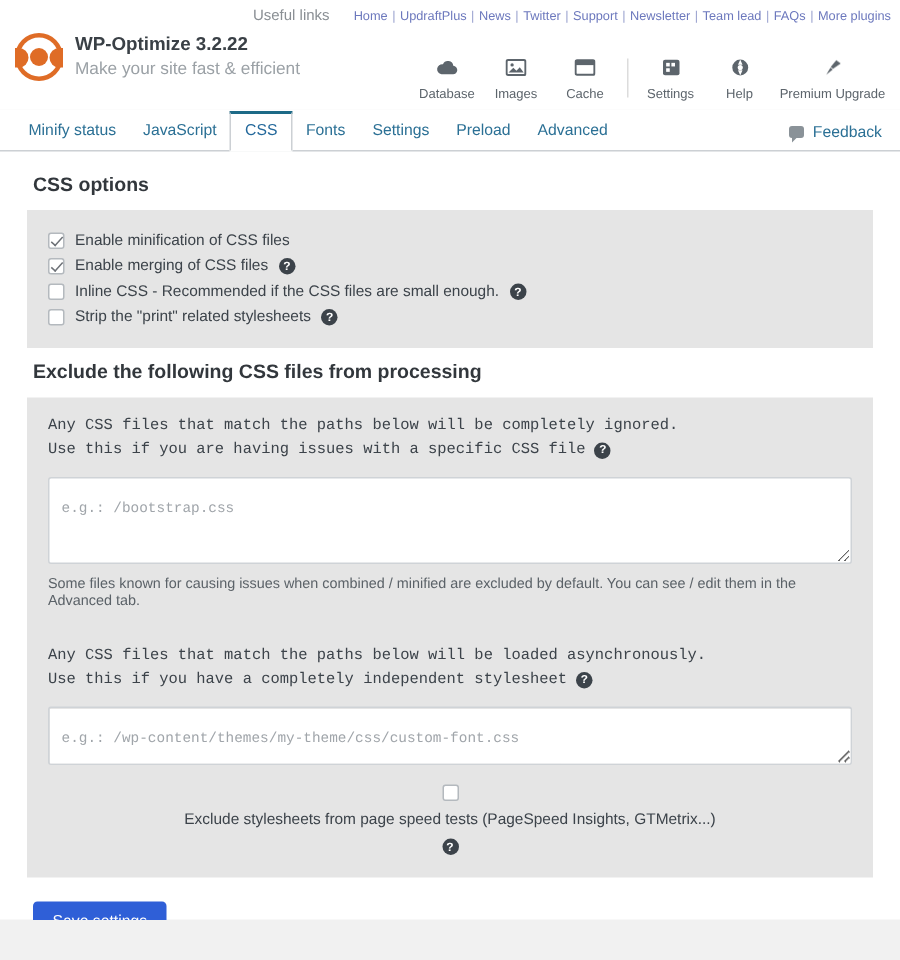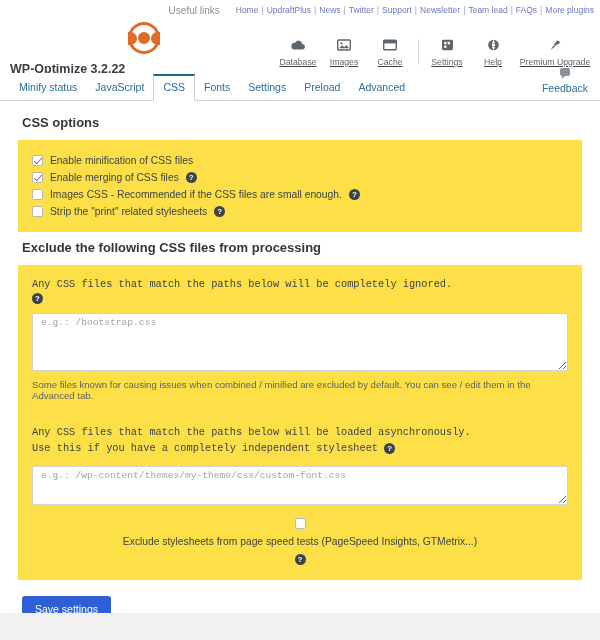--- a/index.html
+++ b/index.html
@@ -49,24 +49,23 @@
     position: relative;
     height: 55px;
     background: #ffffff;
     display: flex;
     align-items: flex-start;
     padding: 0 6px 0 10px;
     box-sizing: border-box;
   }
   .brand {
     display: flex;
-    align-items: flex-end;
+    align-items: flex-start;
     gap: 8px;
     padding-top: 4px;
-    flex-direction: column;
   }
   .logo {
     width: 32px;
     height: 32px;
     border-radius: 50%;
     background: #df6c26;
     position: relative;
     flex: 0 0 auto;
   }
   .logo::before {
@@ -105,21 +104,20 @@
     margin-top: 1px;
   }
 
   .top-nav {
     position: absolute;
     right: 6px;
     bottom: 0;
     display: flex;
     align-items: flex-end;
     gap: 0;
-    text-decoration: underline;
   }
   .nav-item {
     position: relative;
     width: 46px;
     padding: 4px 0 6px 0;
     text-align: center;
     font-size: 8.7px;
     color: #5d656c;
     cursor: pointer;
   }
@@ -175,21 +173,20 @@
   .feedback {
     position: absolute;
     right: 12px;
     bottom: 6px;
     display: flex;
     align-items: center;
     gap: 6px;
     font-size: 10.5px;
     color: #2b7095;
     cursor: pointer;
-    flex-direction: column;
   }
   .bubble-icon {
     display: inline-block;
     width: 10px; height: 8px;
     background: #8a9298;
     border-radius: 2px;
     position: relative;
   }
   .bubble-icon::after {
     content: "";
@@ -209,21 +206,21 @@
     overflow: hidden;
   }
   .section-title {
     font-size: 13px;
     font-weight: bold;
     color: #32373c;
     margin: 8px 0 10px 4px;
   }
   .section-title.first { margin-top: 0; }
   .panel {
-    background: #fde047;
+    background: #e5e5e5;
     padding: 12px 14px;
     box-sizing: border-box;
   }
 
   
   .checkrow {
     display: flex;
     align-items: center;
     gap: 7px;
     padding: 3px 0;
@@ -281,21 +278,21 @@
     gap: 6px;
   }
   textarea.path-input {
     display: block;
     width: 100%;
     height: 58px;
     box-sizing: border-box;
     border: 1px solid #cfd3d7;
     background: #ffffff;
     border-radius: 2px;
-    padding: 3px 8px;
+    padding: 14px 8px;
     font-family: "Liberation Mono", monospace;
     font-size: 9.6px;
     color: #2c3338;
     resize: vertical;
   }
   textarea.path-input::placeholder { color: #a0a5aa; }
   textarea.tall { height: 39px; }
   .footnote {
     font-size: 9.6px;
     color: #5b6268;
@@ -442,35 +439,36 @@
       <span class="cb checked"></span>
       <span class="cb-label">Enable minification of CSS files</span>
     </div>
     <div class="checkrow">
       <span class="cb checked"></span>
       <span class="cb-label">Enable merging of CSS files</span>
       <span class="help">?</span>
     </div>
     <div class="checkrow">
       <span class="cb"></span>
-      <span class="cb-label">Images CSS - Recommended if the CSS files are small enough.</span>
+      <span class="cb-label">Inline CSS - Recommended if the CSS files are small enough.</span>
       <span class="help">?</span>
     </div>
     <div class="checkrow">
       <span class="cb"></span>
       <span class="cb-label">Strip the "print" related stylesheets</span>
       <span class="help">?</span>
     </div>
   </div>
 
   <div class="section-title">Exclude the following CSS files from processing</div>
   <div class="panel">
     <div class="panel-desc">
       <div>Any CSS files that match the paths below will be completely ignored.</div>
       <div class="line2">
+        <span>Use this if you are having issues with a specific CSS file</span>
         <span class="help">?</span>
       </div>
     </div>
     <textarea class="path-input" placeholder="e.g.: /bootstrap.css" style=""></textarea>
     <div class="footnote">Some files known for causing issues when combined / minified are excluded by default. You can see / edit them in the Advanced tab.</div>
   </div>
 
   <div class="panel">
     <div class="panel-desc">
       <div>Any CSS files that match the paths below will be loaded asynchronously.</div>

